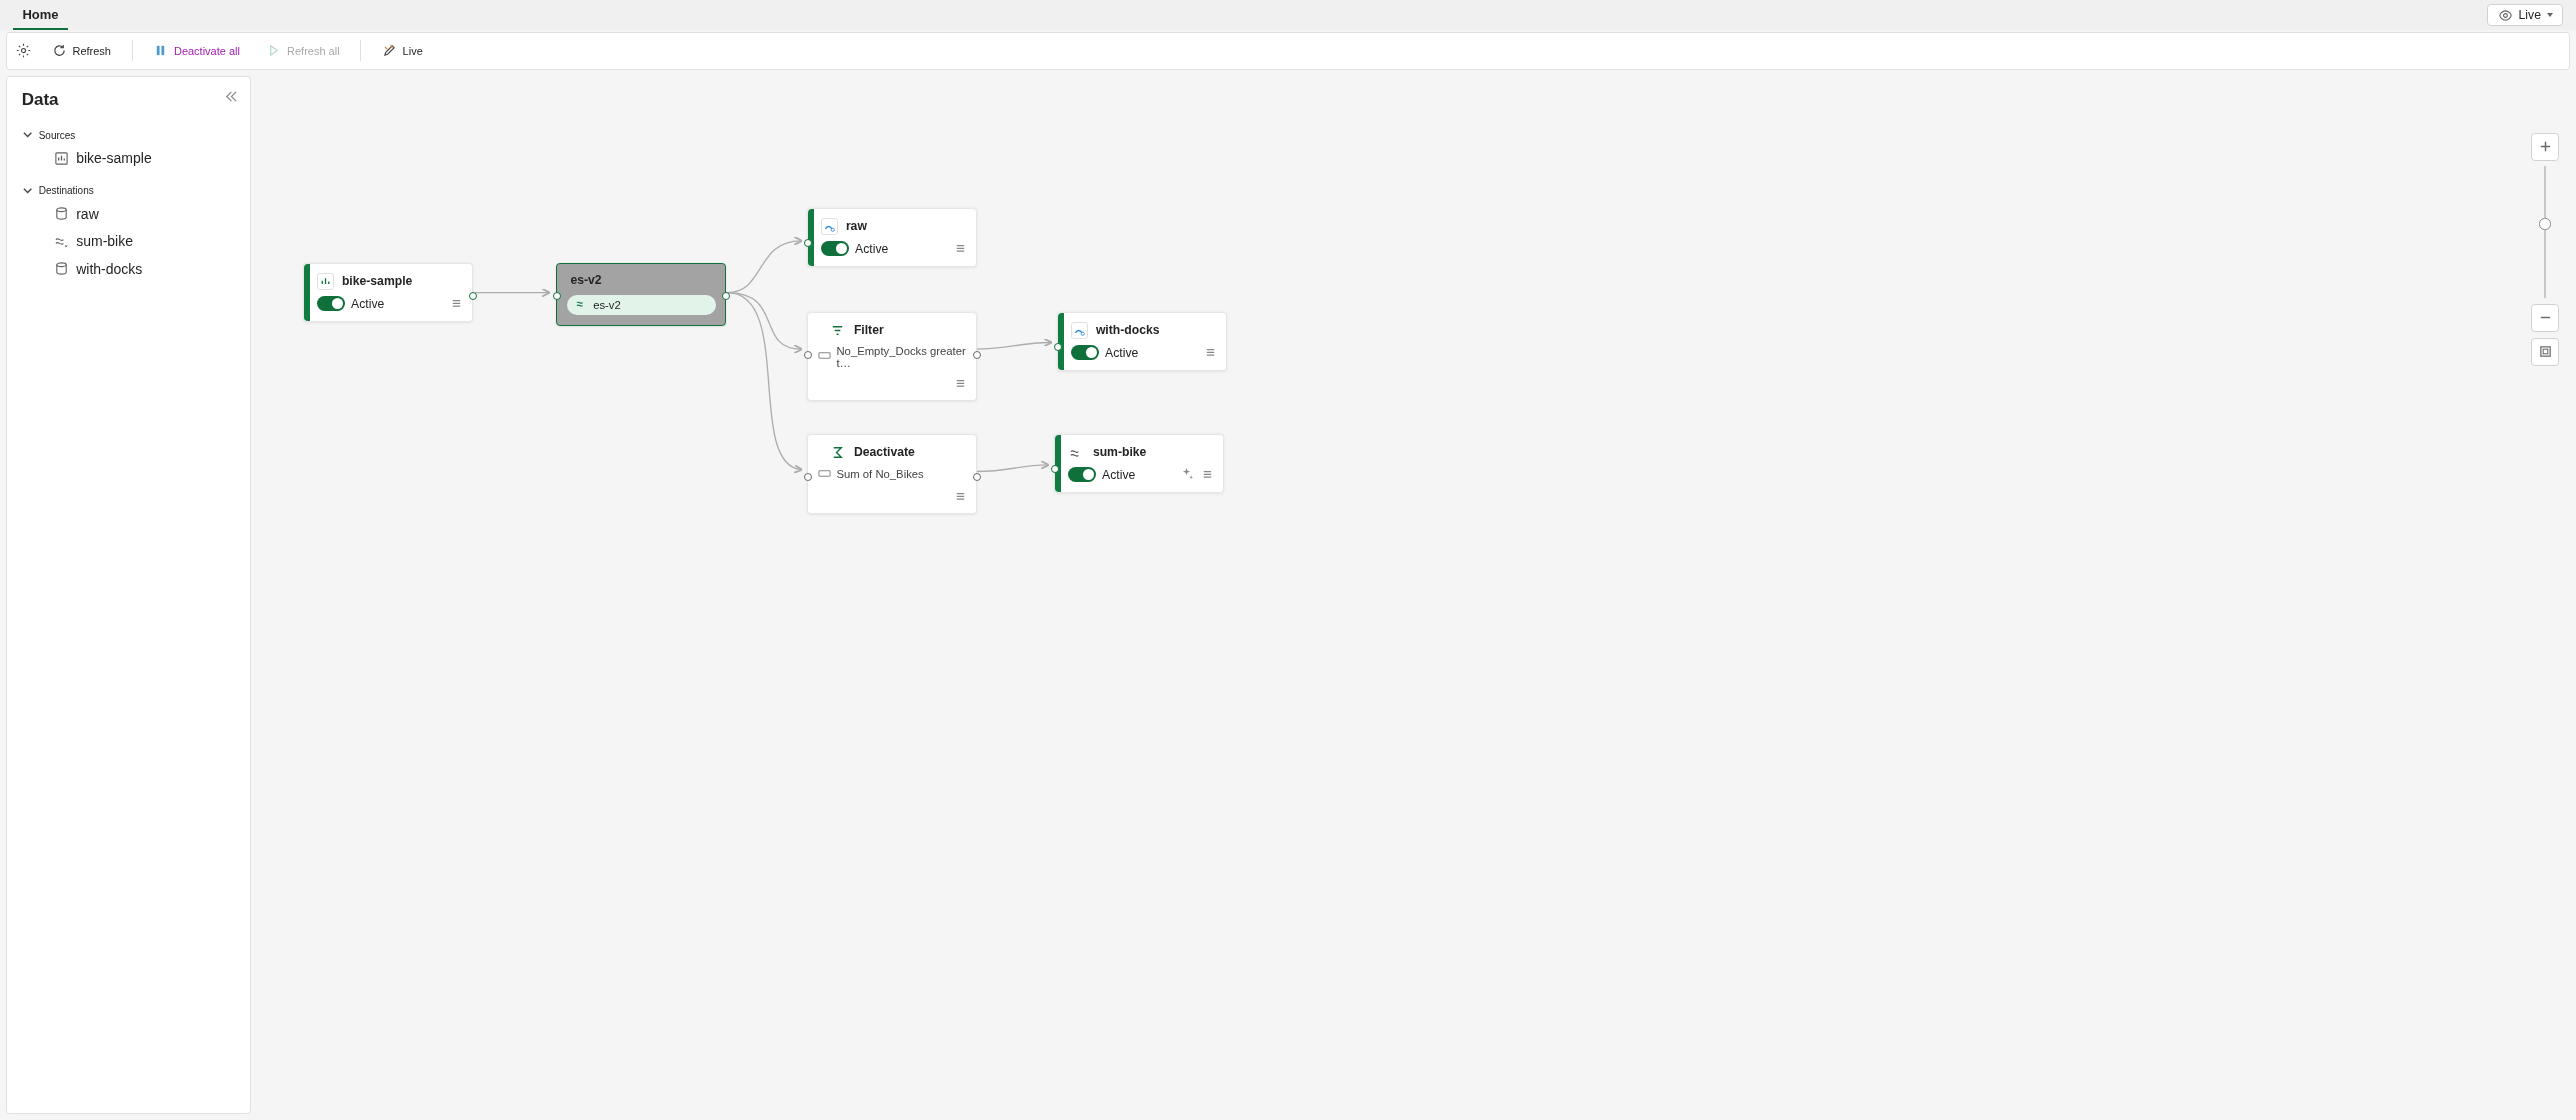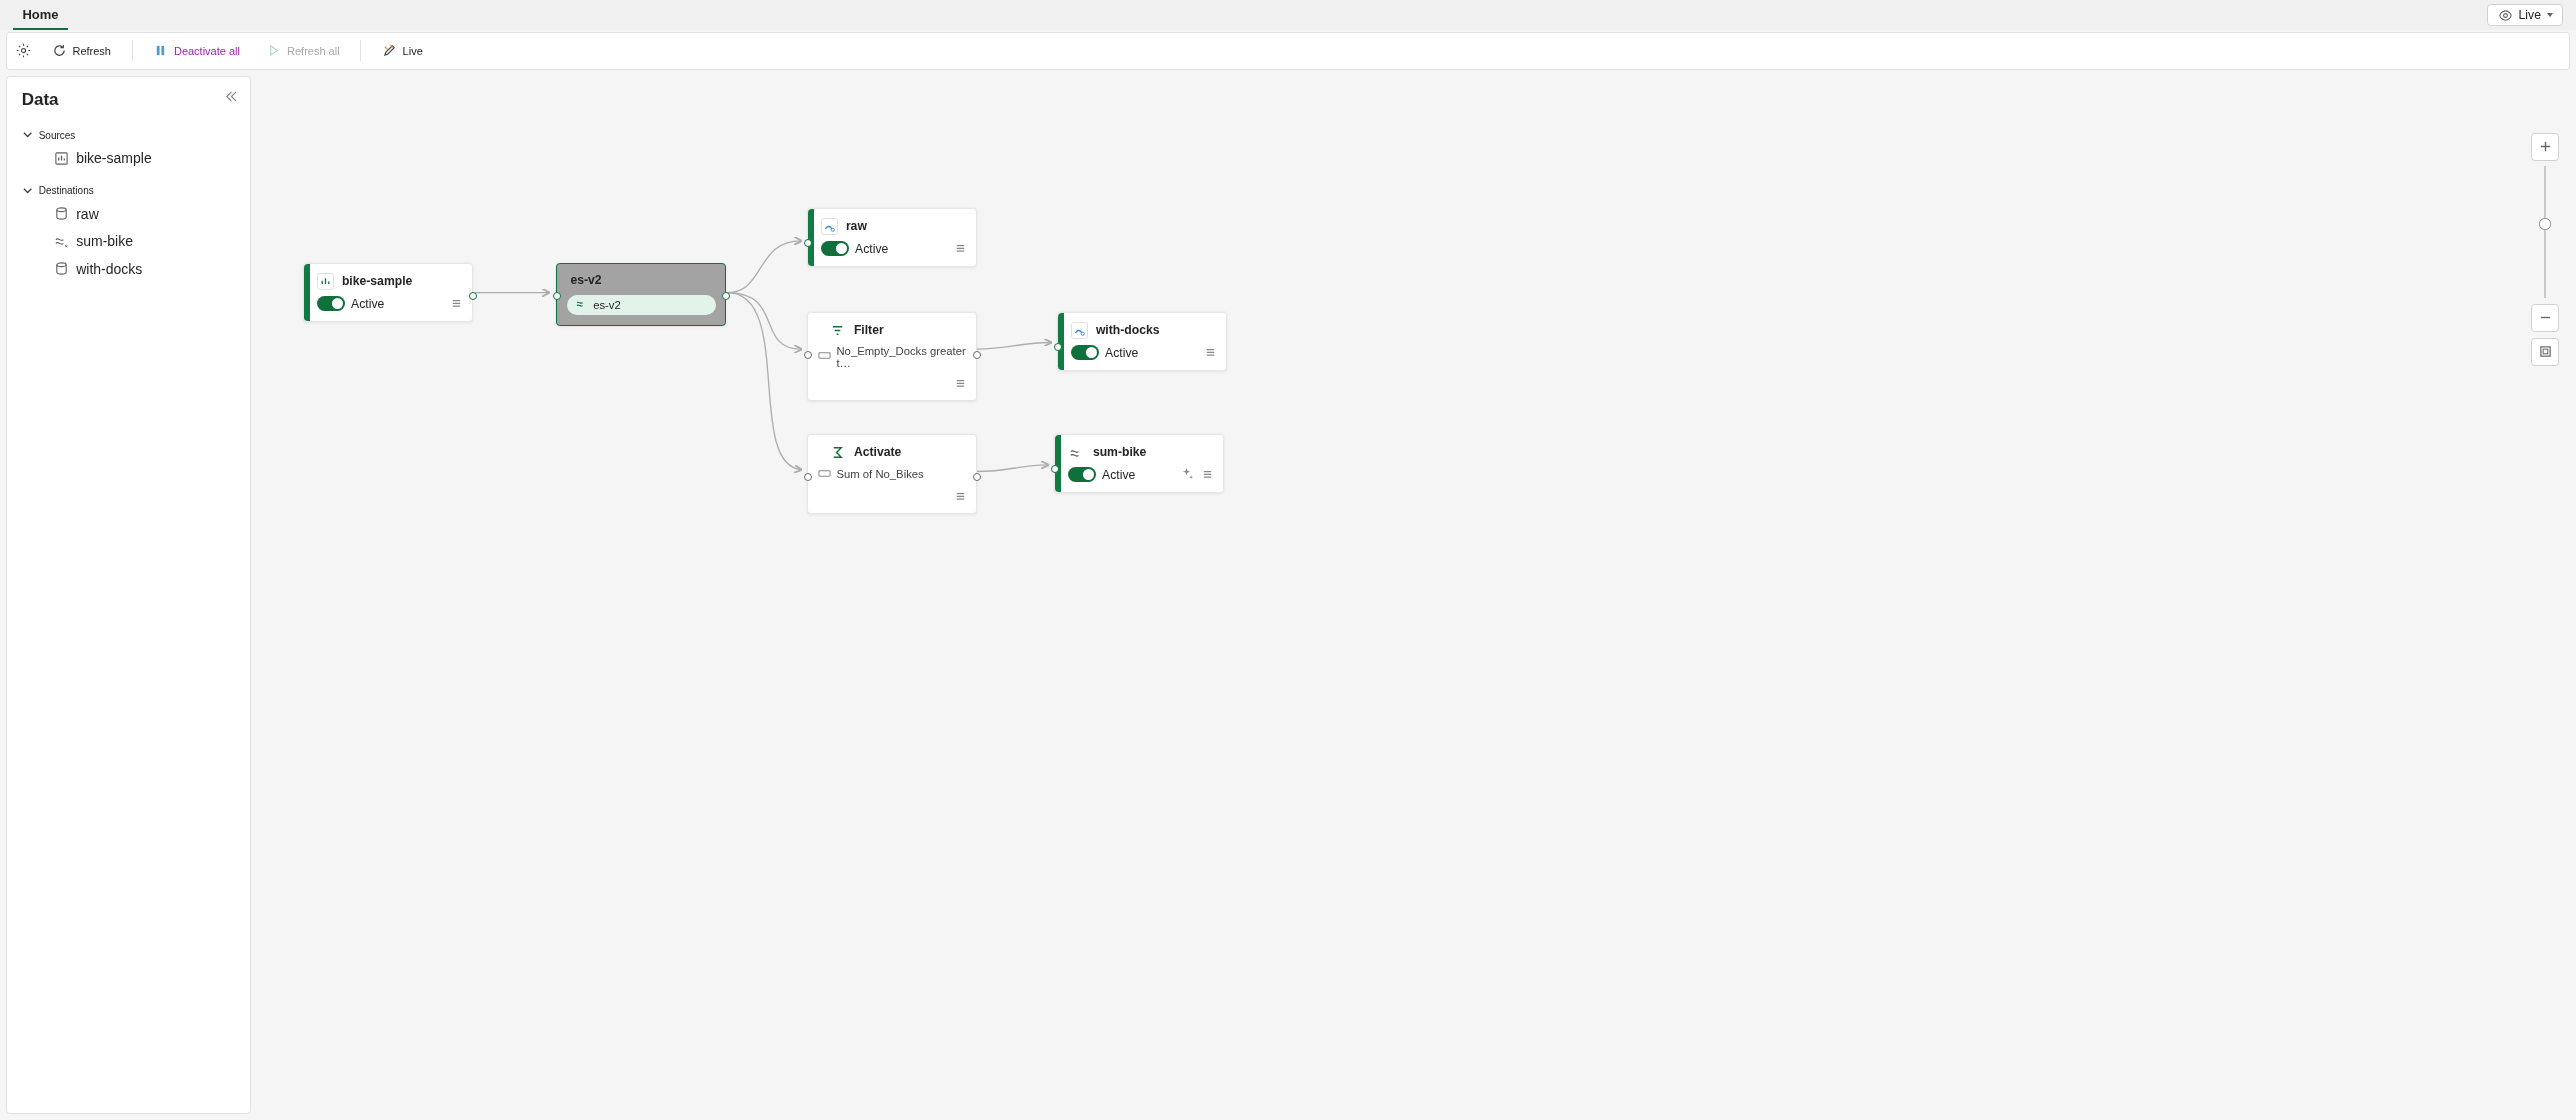--- a/index.html
+++ b/index.html
@@ -294,21 +294,21 @@
       <span class="port" style="right:-4.7px; top:38px;"></span>
     </div>
 
     <div class="node opnode" style="left:551px; top:358px;">
       <div class="node-head">
         <span class="node-ic ic-green">
           <svg width="15" height="15" viewBox="0 0 16 16">
               <path d="M4 3h8l-5 5 5 5H4" fill="none" stroke="#0f703b" stroke-width="1.5"></path>
             </svg>
         </span>
-        <span>Activate</span>
+        <span>Deactivate</span>
       </div>
       <div class="node-sub">
         <span><svg width="13" height="13" viewBox="0 0 14 14">
               <rect x="1" y="4" width="12" height="6" rx="1" fill="none" stroke="#888" stroke-width="1.1"></rect>
             </svg></span>
         <span>Sum of No_Bikes</span>
       </div>
       <div class="menu-row">
         <span class="menu-dots">
           <svg width="13" height="13" viewBox="0 0 14 14">

